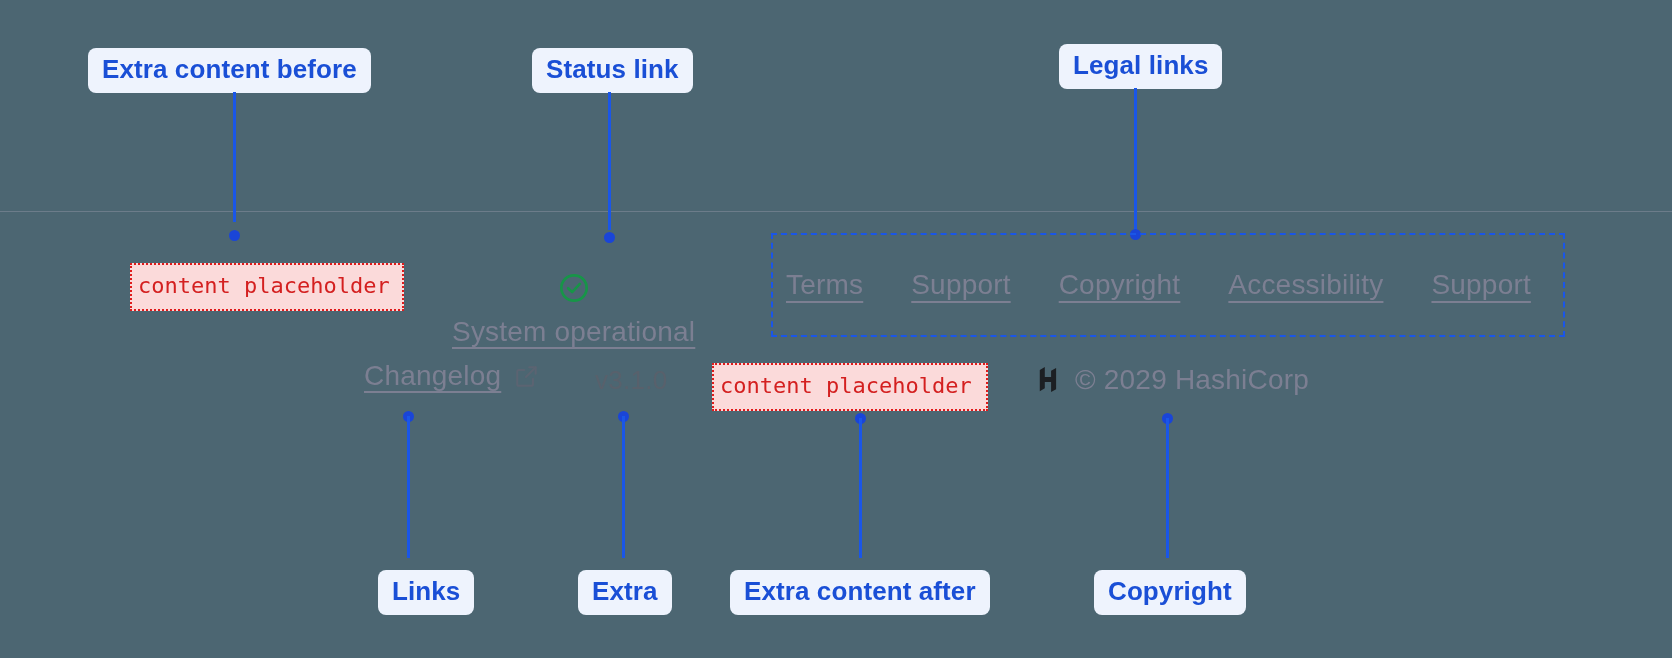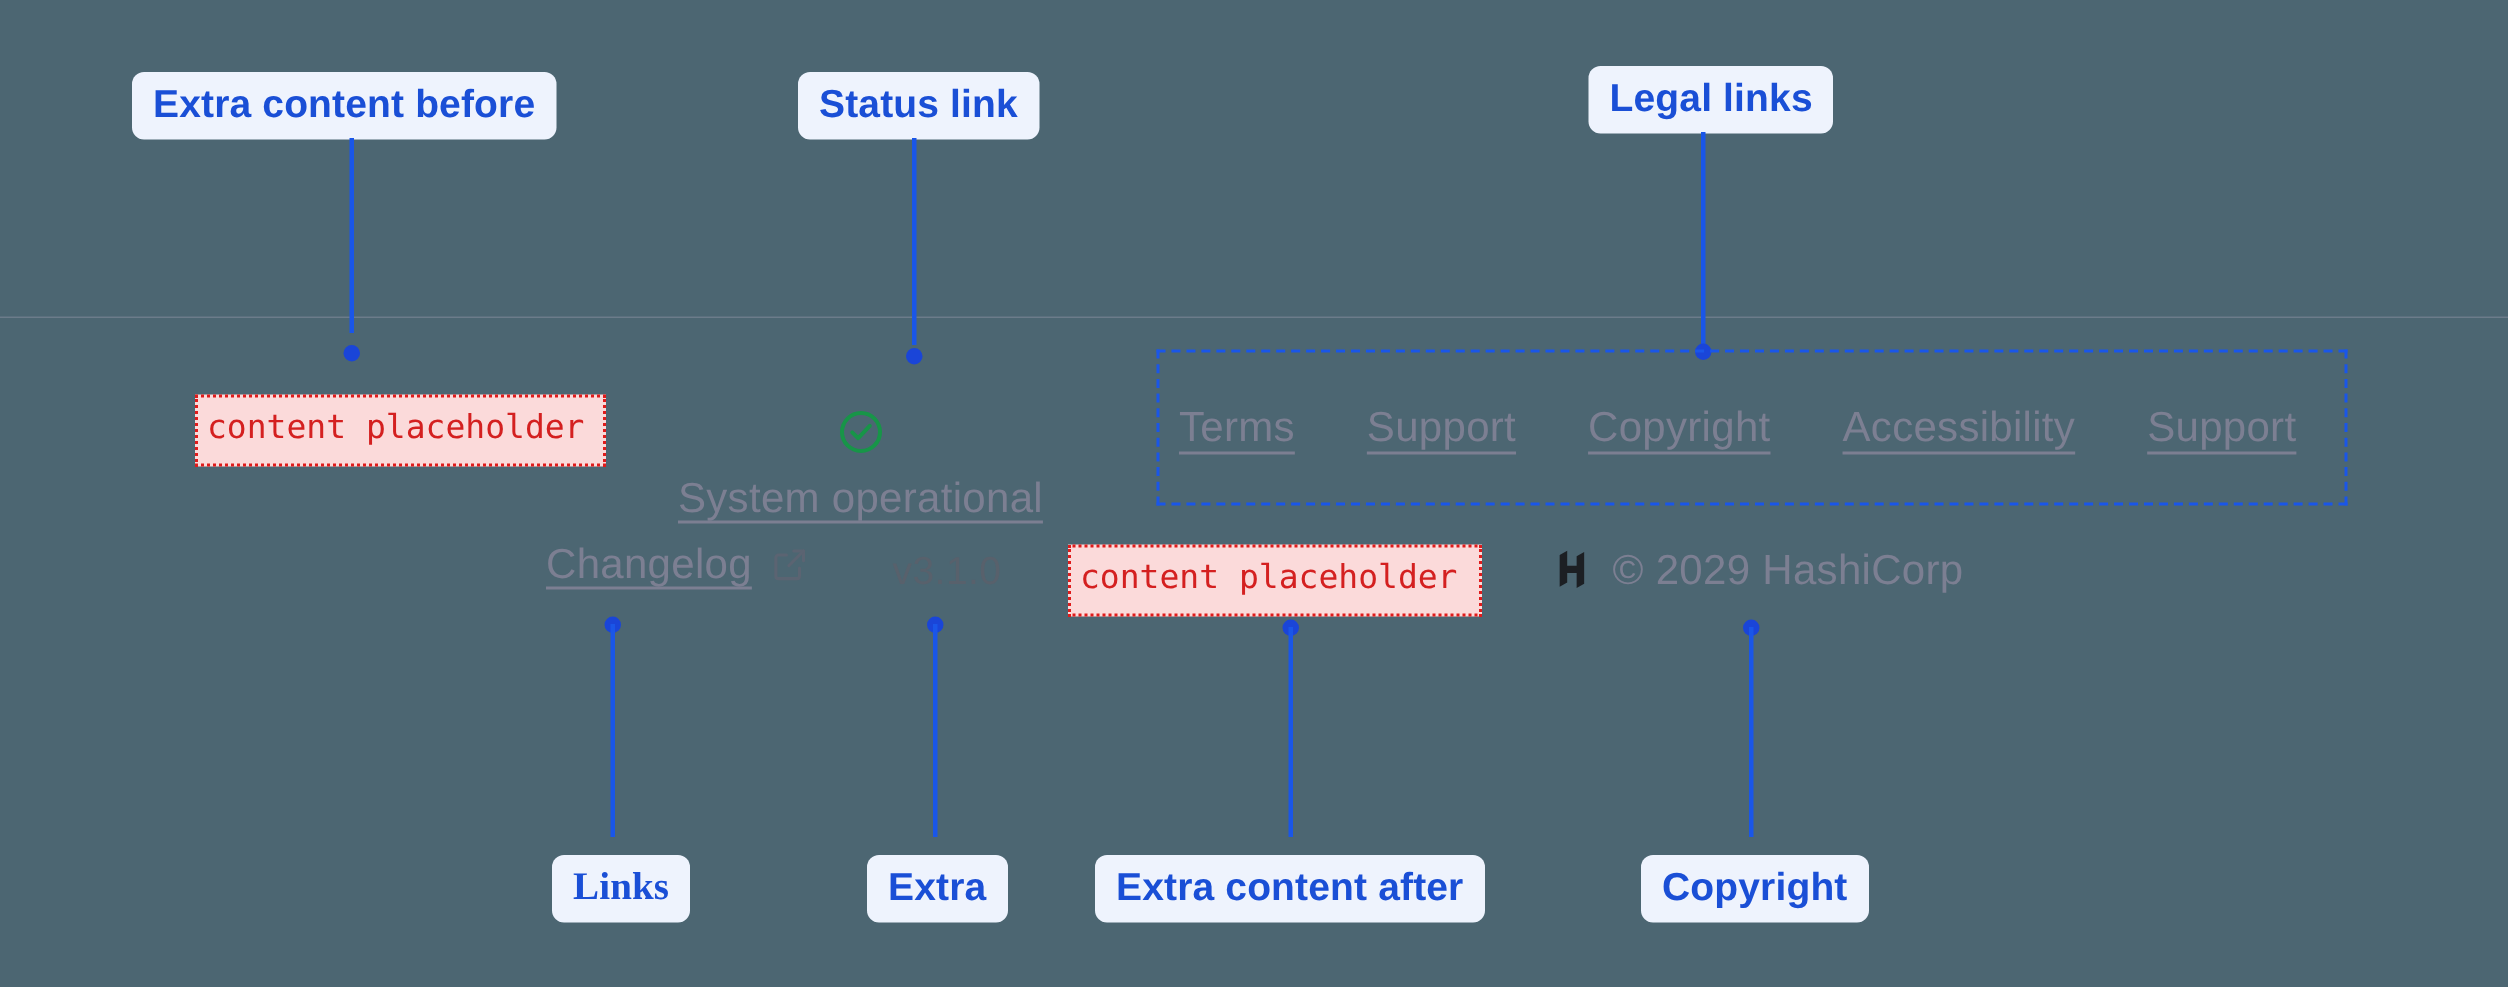--- a/index.html
+++ b/index.html
@@ -219,21 +219,21 @@
     <span class="hashicorp-logo">
       <svg width="30" height="32" viewBox="0 0 28 30" fill="#1c1f23">
         <path d="M6.3 5.6 L11.0 2.9 L11.0 12.3 L16.9 12.3 L16.9 6.4 L21.6 3.7 L21.6 23.6 L16.9 26.3 L16.9 16.9 L11.0 16.9 L11.0 22.8 L6.3 25.5 Z"></path>
       </svg>
     </span>
     <span class="copyright-text">© 2029 HashiCorp</span>
   </div>
 
   <div class="leader-dot" style="left:403px; top:411px;"></div>
   <div class="leader" style="left:407px; top:416px; height:142px;"></div>
-  <div class="callout" style="left:368px; top:570px;font-family:Liberation Serif, serif;">Links</div>
+  <div class="callout" style="left:378px; top:570px;">Links</div>
 
   <div class="leader-dot" style="left:618px; top:411px;"></div>
   <div class="leader" style="left:622px; top:416px; height:142px;"></div>
   <div class="callout" style="left:578px; top:570px;">Extra</div>
 
   <div class="leader-dot" style="left:855px; top:413px;"></div>
   <div class="leader" style="left:859px; top:418px; height:140px;"></div>
   <div class="callout" style="left:730px; top:570px;">Extra content after</div>
 
   <div class="leader-dot" style="left:1162px; top:413px;"></div>

